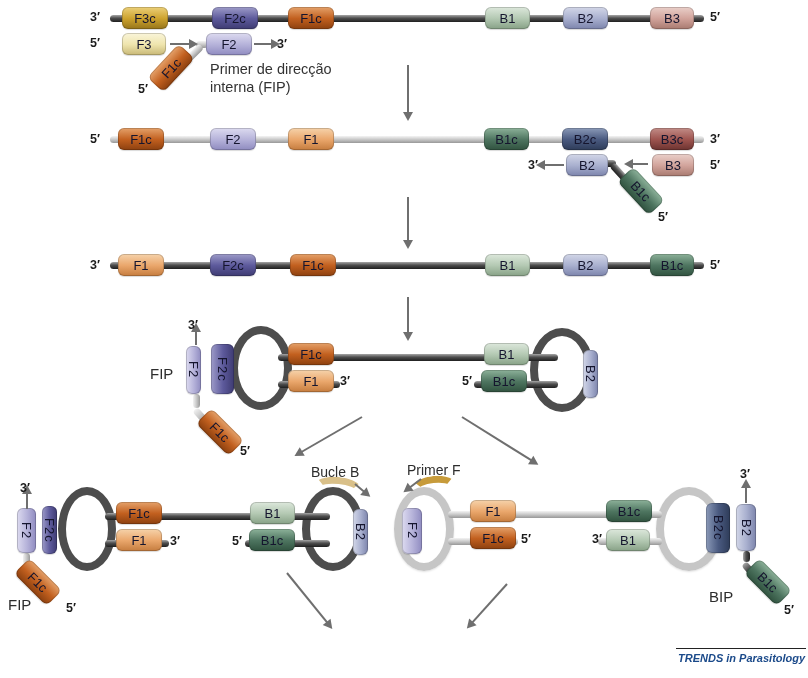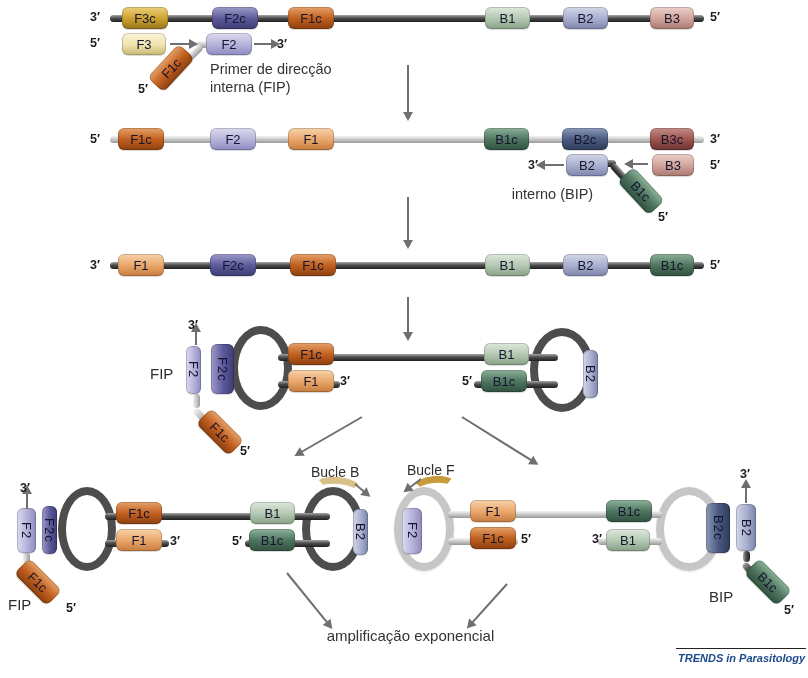--- a/index.html
+++ b/index.html
@@ -101,21 +101,20 @@
   <div class="arr" style="left:564px;top:164px;width:20px;transform:rotate(180deg)"></div>
   <div class="cyl bluL" style="left:566px;top:154px;width:42px">B2</div>
   <div class="strand sd" style="left:604px;top:160px;width:12px"></div>
   <div class="bar sd" style="left:612px;top:161px;width:20px;transform:rotate(48deg)"></div>
   <div class="cyl grnD" style="left:618px;top:180px;width:46px;transform:rotate(47deg)">B1c</div>
   <div class="prime" style="left:658px;top:210px">5′</div>
   <div class="arr" style="left:648px;top:163px;width:16px;transform:rotate(180deg)"></div>
   <div class="cyl rseL" style="left:652px;top:154px;width:42px">B3</div>
   <div class="prime" style="left:710px;top:158px">5′</div>
   <div class="cap" style="left:490px;top:185px;width:125px;text-align:center">
-    <div>interno (BIP)</div>
   </div>
 
   <div class="arr" style="left:408px;top:196px;width:44px;transform:rotate(90deg)"></div>
 
   <div class="prime" style="left:90px;top:258px">3′</div>
   <div class="strand sd" style="left:110px;top:262px;width:594px"></div>
   <div class="cyl orgL" style="left:118px;top:254px;width:46px">F1</div>
   <div class="cyl prpD" style="left:210px;top:254px;width:46px">F2c</div>
   <div class="cyl orgD" style="left:290px;top:254px;width:46px">F1c</div>
   <div class="cyl grnL" style="left:485px;top:254px;width:45px">B1</div>
@@ -181,21 +180,21 @@
   <div class="lbl" style="left:311px;top:464px;font-size:14px">Bucle B</div>
   <div class="arc" style="left:313px;top:477px;width:50px;height:24px;border-top-color:#d9c089;transform:rotate(6deg)"></div>
   <div class="arr" style="left:355px;top:483px;width:12px;transform:rotate(40deg)"></div>
   <div class="vbar vl" style="left:23px;top:553px;height:12px"></div>
   <div class="bar vl" style="left:24px;top:563px;width:15px;transform:rotate(50deg)"></div>
   <div class="cyl orgD" style="left:15px;top:571px;width:46px;transform:rotate(45deg)">F1c</div>
   <div class="prime" style="left:66px;top:601px">5′</div>
   <div class="lbl" style="left:8px;top:596px">FIP</div>
   <div class="arr" style="left:287px;top:572px;width:64px;transform:rotate(51deg)"></div>
 
-  <div class="lbl" style="left:407px;top:462px;font-size:14px">Bucle F</div>
+  <div class="lbl" style="left:407px;top:462px;font-size:14px">Primer F</div>
   <div class="arc" style="left:411px;top:476px;width:46px;height:24px;border-top-color:#c79b3b;transform:rotate(-6deg)"></div>
   <div class="arr" style="left:421px;top:478px;width:14px;transform:rotate(143deg)"></div>
   <div class="ring light" style="left:394px;top:487px;width:60px;height:84px"></div>
   <div class="cyl prpL vert" style="left:402px;top:508px;width:20px;height:46px">
       <span>F2</span>
     </div>
   <div class="strand sl" style="left:448px;top:511px;width:214px"></div>
   <div class="strand sl" style="left:448px;top:538px;width:70px"></div>
   <div class="cyl orgL" style="left:470px;top:500px;width:46px">F1</div>
   <div class="cyl orgD" style="left:470px;top:527px;width:46px">F1c</div>
@@ -213,18 +212,17 @@
     </div>
   <div class="arr" style="left:746px;top:502px;width:16px;transform:rotate(-90deg)"></div>
   <div class="prime" style="left:740px;top:467px">3′</div>
   <div class="vbar vd" style="left:743px;top:551px;height:11px"></div>
   <div class="bar vd" style="left:744px;top:560px;width:16px;transform:rotate(50deg)"></div>
   <div class="cyl grnD" style="left:745px;top:571px;width:46px;transform:rotate(45deg)">B1c</div>
   <div class="prime" style="left:784px;top:603px">5′</div>
   <div class="lbl" style="left:709px;top:588px">BIP</div>
   <div class="arr" style="left:507px;top:583px;width:52px;transform:rotate(132deg)"></div>
 
-  <div class="cap" style="left:298px;top:627px;width:225px;text-align:center;font-size:15px">amplificação exponencial</div>
 
   <div class="footer-line" style="left:676px;top:648px;width:130px"></div>
   <div class="footer-text" style="left:678px;top:652px">TRENDS in Parasitology</div>
 
 </div>
 
 </body></html>

